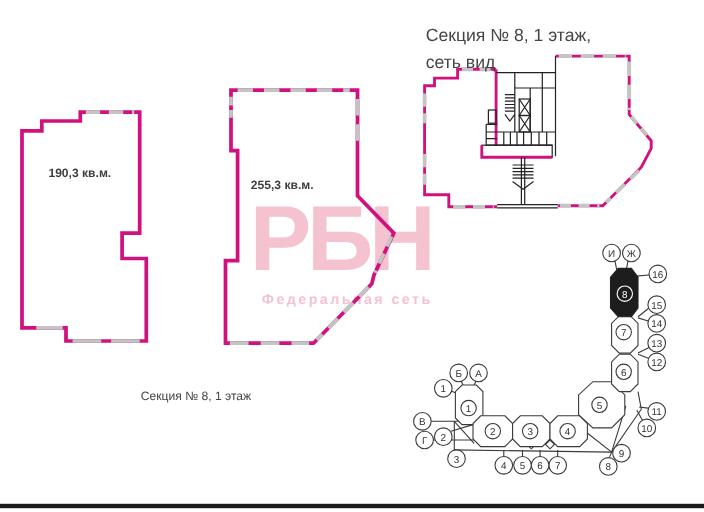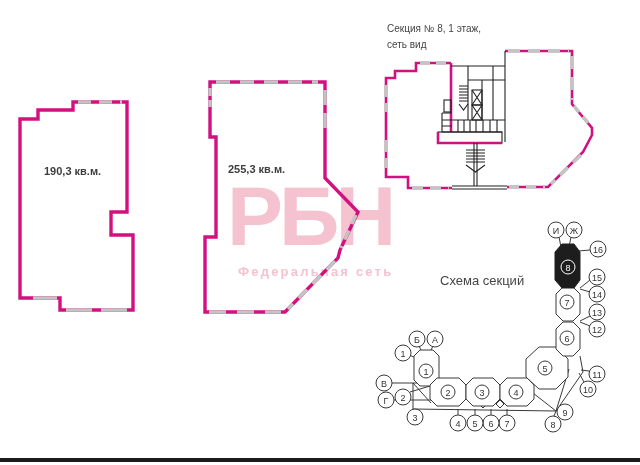--- a/index.html
+++ b/index.html
@@ -12,24 +12,24 @@
     position:absolute;left:227px;top:174px;font-size:84px;font-weight:bold;
     color:#f5c2cf;letter-spacing:-4px;line-height:1;z-index:1;user-select:none;text-align:right;
   }
   .wm-sub{
     position:absolute;left:238px;top:264px;font-size:13px;font-weight:bold;
     color:#f5c2cf;letter-spacing:2.2px;z-index:1;white-space:nowrap;
   }
   
   .lbl{position:absolute;color:#454545;z-index:3;white-space:pre-line;}
   .area-label{font-size:11px;font-weight:bold;color:#3d3d3d;}
-  .overview-title{left:387px;top:21px;font-size:10px;line-height:1.55;}
+  .overview-title{left:387px;top:21px;font-size:16px;line-height:1.55;}
   .scheme-title{left:440px;top:273px;font-size:13px;}
   .footer-label{left:128px;top:355px;font-size:11px;}
-  .area-1{left:44px;top:165px;}
+  .area-1{left:44px;top:152px;}
   .area-2{left:228px;top:163px;text-align:right;}
   svg{position:absolute;left:0;top:0;z-index:2;}
   .bottom-bar{position:absolute;left:0;top:458px;width:640px;height:4px;background:#1b1b1b;z-index:4;}
   
   .wall{stroke:#d0117f;stroke-width:3.4;fill:none;stroke-linejoin:miter;}
   .wall-thin{stroke:#d0117f;stroke-width:2.6;fill:none;}
   .win{stroke:#c4c4c4;stroke-width:3.4;fill:none;}
   .blk{stroke:#222222;stroke-width:1.1;fill:none;}
   .sch{stroke:#3a3a3a;stroke-width:1;fill:none;}
   .sch-f{stroke:#3a3a3a;stroke-width:1;fill:#ffffff;}
@@ -213,16 +213,16 @@
           <text class="node-txt" x="417" y="342.5">Б</text>
         <circle class="sch-f" cx="435" cy="339" r="8"></circle>
           <text class="node-txt" x="435" y="342.5">А</text>
       </g>
     </g>
   </svg>
 
   <div class="lbl area-label area-1">190,3 кв.м.</div>
   <div class="lbl area-label area-2">255,3 кв.м.</div>
   <div class="lbl overview-title"><span>Секция № 8, 1 этаж,</span><br><span>сеть вид</span></div>
-  <div class="lbl scheme-title">Схема секций</div>
+  <div class="lbl footer-label">Секция № 8, 1 этаж</div>
 
   <div class="bottom-bar"></div>
 </div>
 
 </body></html>

